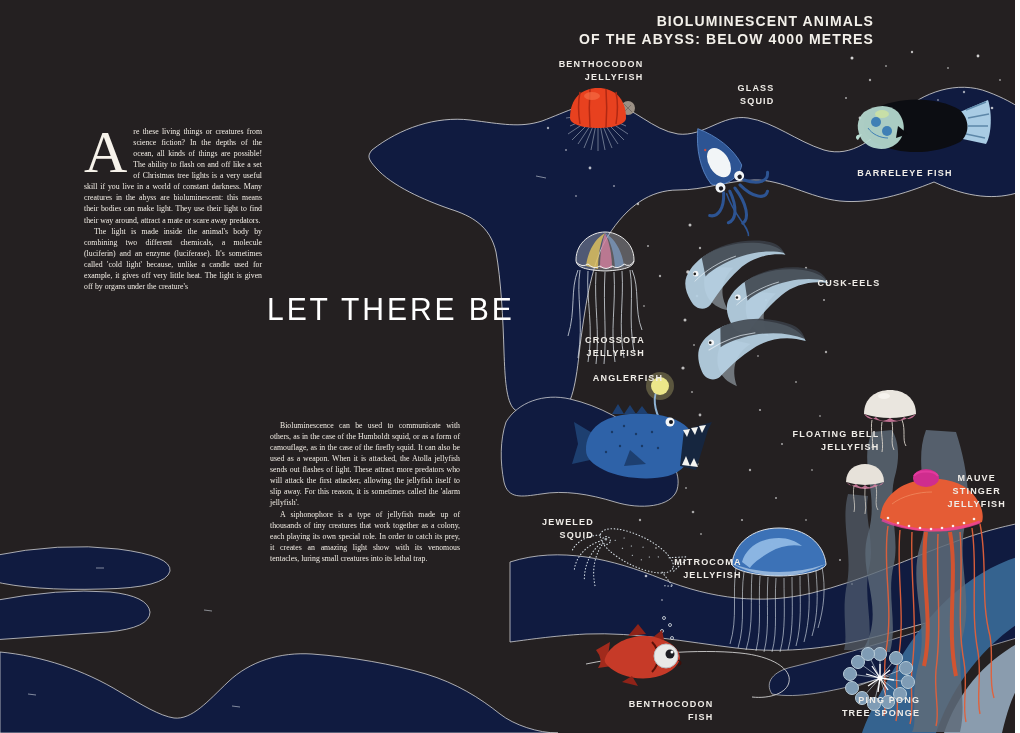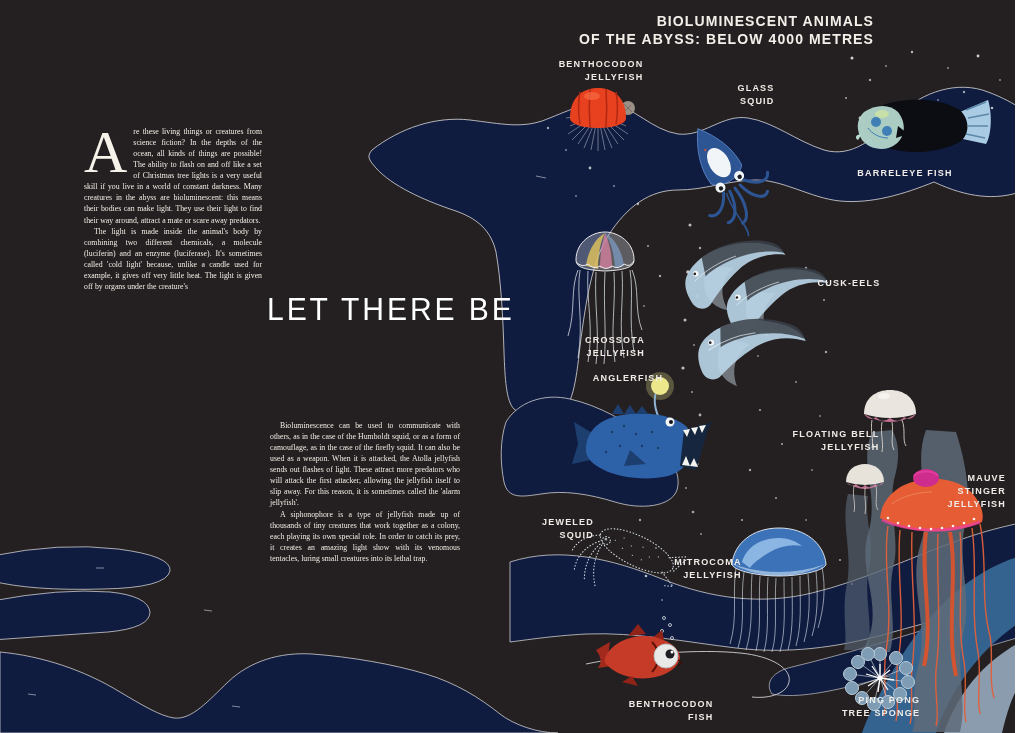--- a/index.html
+++ b/index.html
@@ -20,21 +20,21 @@
        font-size:31px;letter-spacing:3px;font-weight:400;transform:scaleX(.97);transform-origin:left;}
   .headline-main{position:absolute;left:82px;top:318px;color:#fff;font-weight:700;
        font-size:114px;line-height:1;letter-spacing:1px;}
 
   
   .rp-title{position:absolute;right:146px;top:13px;text-align:right;color:#f3f0ea;
        font-weight:700;font-size:14px;letter-spacing:1.1px;line-height:1.25;}
   .animal-label{position:absolute;color:#efece7;font-weight:700;font-size:9px;
        letter-spacing:1.2px;line-height:1.45;text-align:right;white-space:pre-line;
        transform:translateX(-50%);}
-  .animal-label.ralign{transform:none;text-align:right;margin-left:20px;}
+  .animal-label.ralign{transform:none;text-align:center;margin-left:20px;}
   .edge-strip{position:absolute;right:0;top:0;width:5px;height:733px;background:#ffffff;}
 </style>
 </head>
 <body>
 
 <div class="canvas">
 
   <svg class="bg" width="1020" height="733" viewBox="0 0 1020 733">
     <rect width="1020" height="733" fill="#242021"></rect>
 

